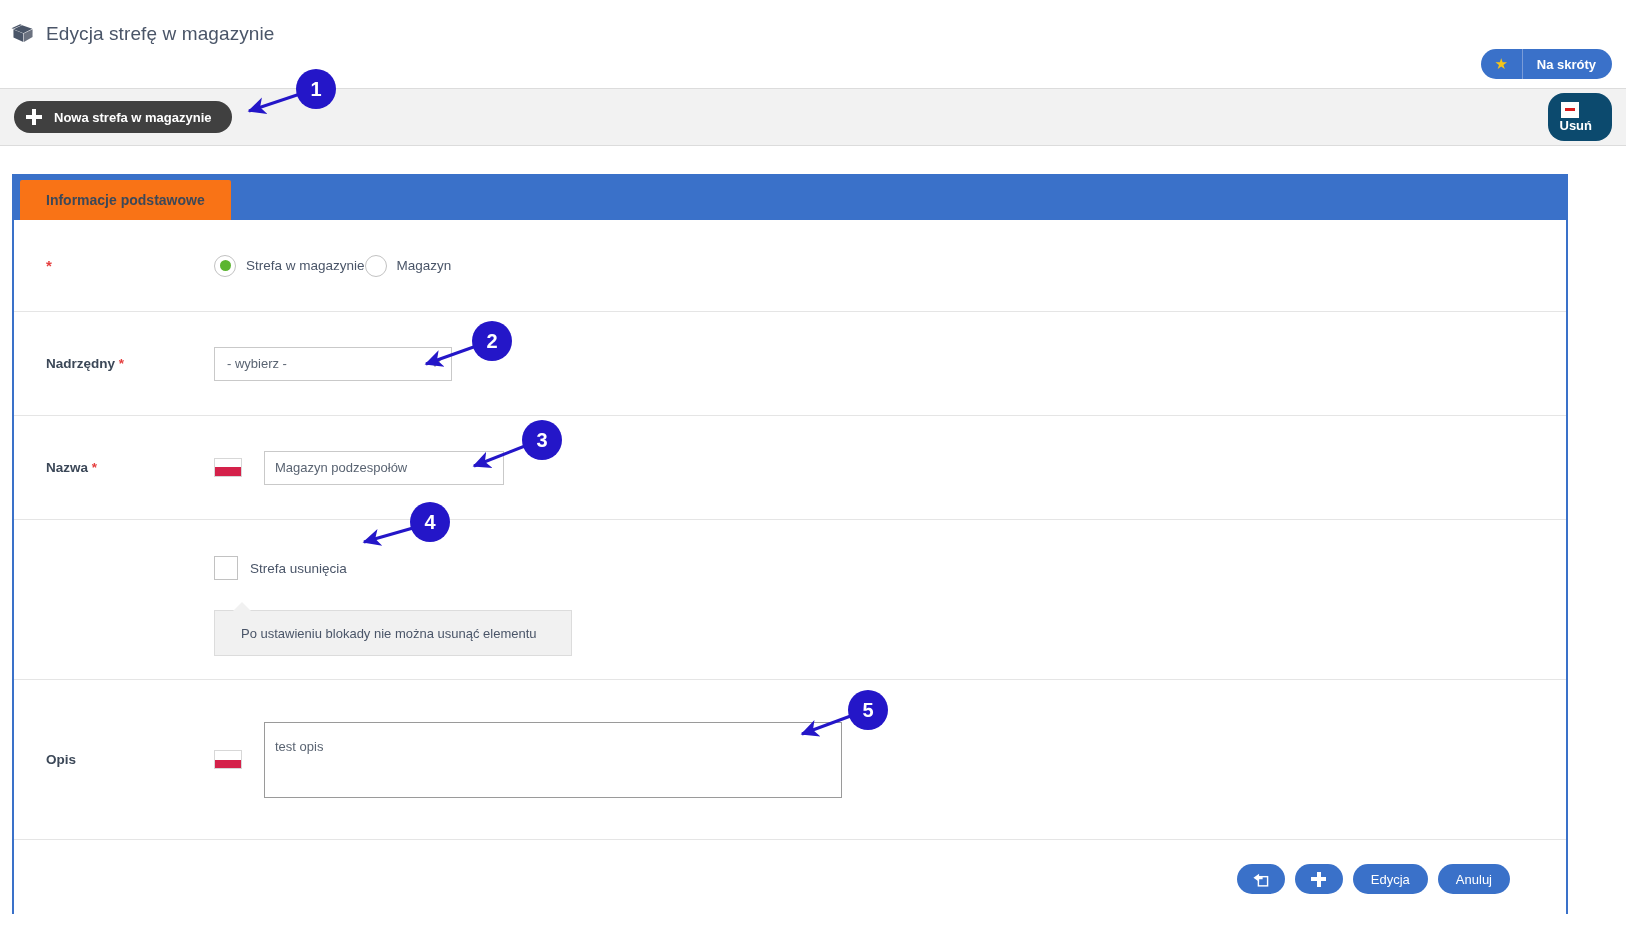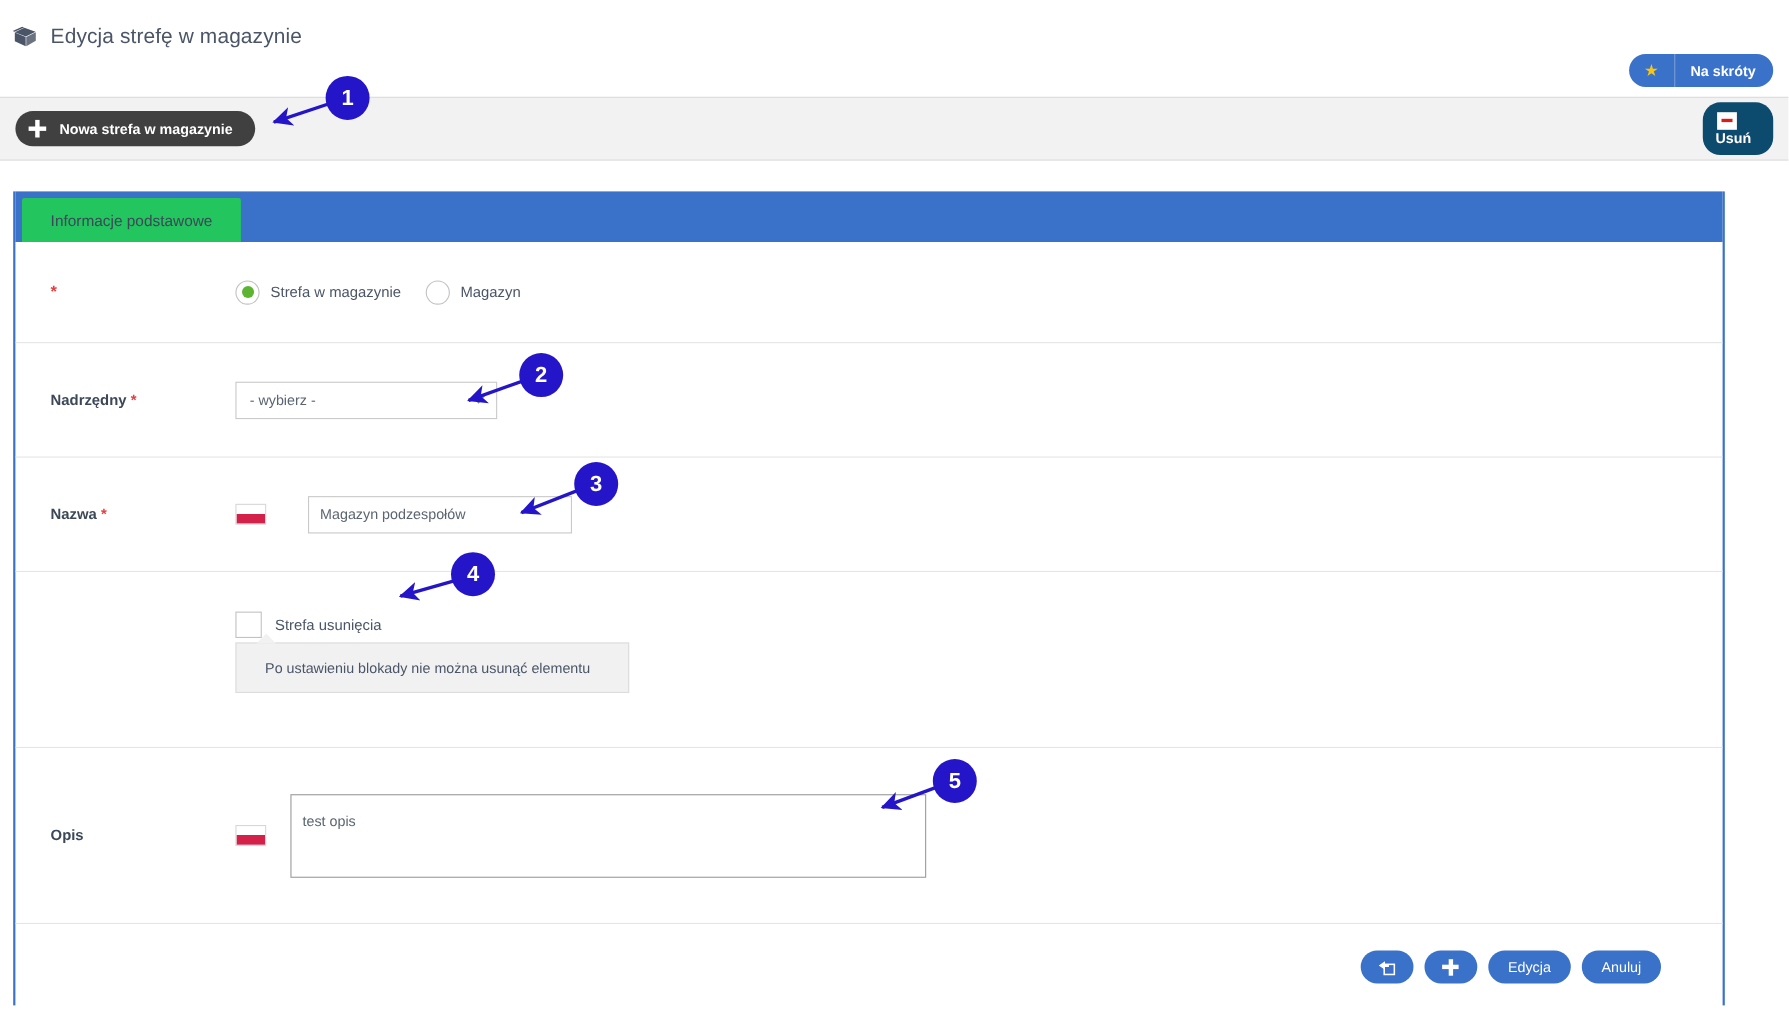--- a/index.html
+++ b/index.html
@@ -95,25 +95,25 @@
     height: 740px;
   }
   .tabbar {
     background: #3a71c9;
     height: 46px;
     display: flex;
     align-items: flex-end;
     padding-left: 6px;
   }
   .tab {
-    background: #22c55e;
+    background: #f97316;
     height: 40px;
     padding: 0 26px;
     display: flex; align-items: center;
-    font-size: 14px; font-weight: normal; color: #3c4858;
+    font-size: 14px; font-weight: bold; color: #3c4858;
     border-radius: 2px 2px 0 0;
   }
 
   .form-row {
     display: flex;
     align-items: center;
     border-bottom: 1px solid #e5e5e5;
     padding-left: 32px;
     position: relative;
   }
@@ -128,21 +128,21 @@
     width: 140px;
     font-size: 13.5px;
     font-weight: bold;
     color: #3c4858;
     flex: 0 0 auto;
   }
   .req { color: #e53e3e; font-weight: bold; }
   .star-only { color: #e53e3e; font-size: 15px; }
 
   
-  .radio-group { display: flex; align-items: center; gap: 22px; margin-left: 28px; }
+  .radio-group { display: flex; align-items: center; margin-left: 28px; }
   .radio-item { display: flex; align-items: center; gap: 10px; }
   .radio-circle {
     width: 22px; height: 22px; border-radius: 50%;
     border: 1px solid #c2c2c2; background: #fff;
     display: flex; align-items: center; justify-content: center;
   }
   .radio-circle.checked::after {
     content: ""; width: 11px; height: 11px; border-radius: 50%; background: #5cb531;
   }
   .radio-label { font-size: 13.5px; color: #4a5568; }
@@ -163,42 +163,42 @@
   }
 
   
   .flag {
     width: 28px; height: 19px; flex: 0 0 auto;
     border: 1px solid #d7d7d7; margin-left: 28px;
     background: linear-gradient(to bottom, #fff 0 50%, #d4214a 50% 100%);
   }
 
   .text-input {
-    width: 240px; height: 34px; margin-left: 38px;
+    width: 240px; height: 34px; margin-left: 22px;
     border: 1px solid #c9c9c9; background: #fff;
     padding: 0 10px; font-size: 13px; color: #5a6472;
     font-family: "Liberation Sans", sans-serif;
   }
   .textarea {
     width: 578px; height: 76px; margin-left: 22px;
     border: 1px solid #9a9a9a; background: #fff;
     padding: 16px 10px; font-size: 13px; color: #5a6472;
     resize: none; font-family: "Liberation Sans", sans-serif;
   }
 
   
   .check-wrap { margin-left: 28px; }
   .check-line { display: flex; align-items: center; gap: 12px; }
   .checkbox {
     width: 24px; height: 24px; border: 1px solid #c2c2c2; background: #fff;
   }
   .check-label { font-size: 13.5px; color: #4a5568; }
   .tooltip {
     position: relative;
-    margin-top: 4px;
+    margin-top: 30px;
     background: #f1f1f1;
     border: 1px solid #dcdcdc;
     width: 358px; height: 46px;
     display: flex; align-items: center; padding-left: 26px;
     font-size: 13px; color: #4a5568;
   }
   .tooltip::before {
     content: ""; position: absolute; top: -9px; left: 18px;
     width: 0; height: 0;
     border-left: 9px solid transparent; border-right: 9px solid transparent;

